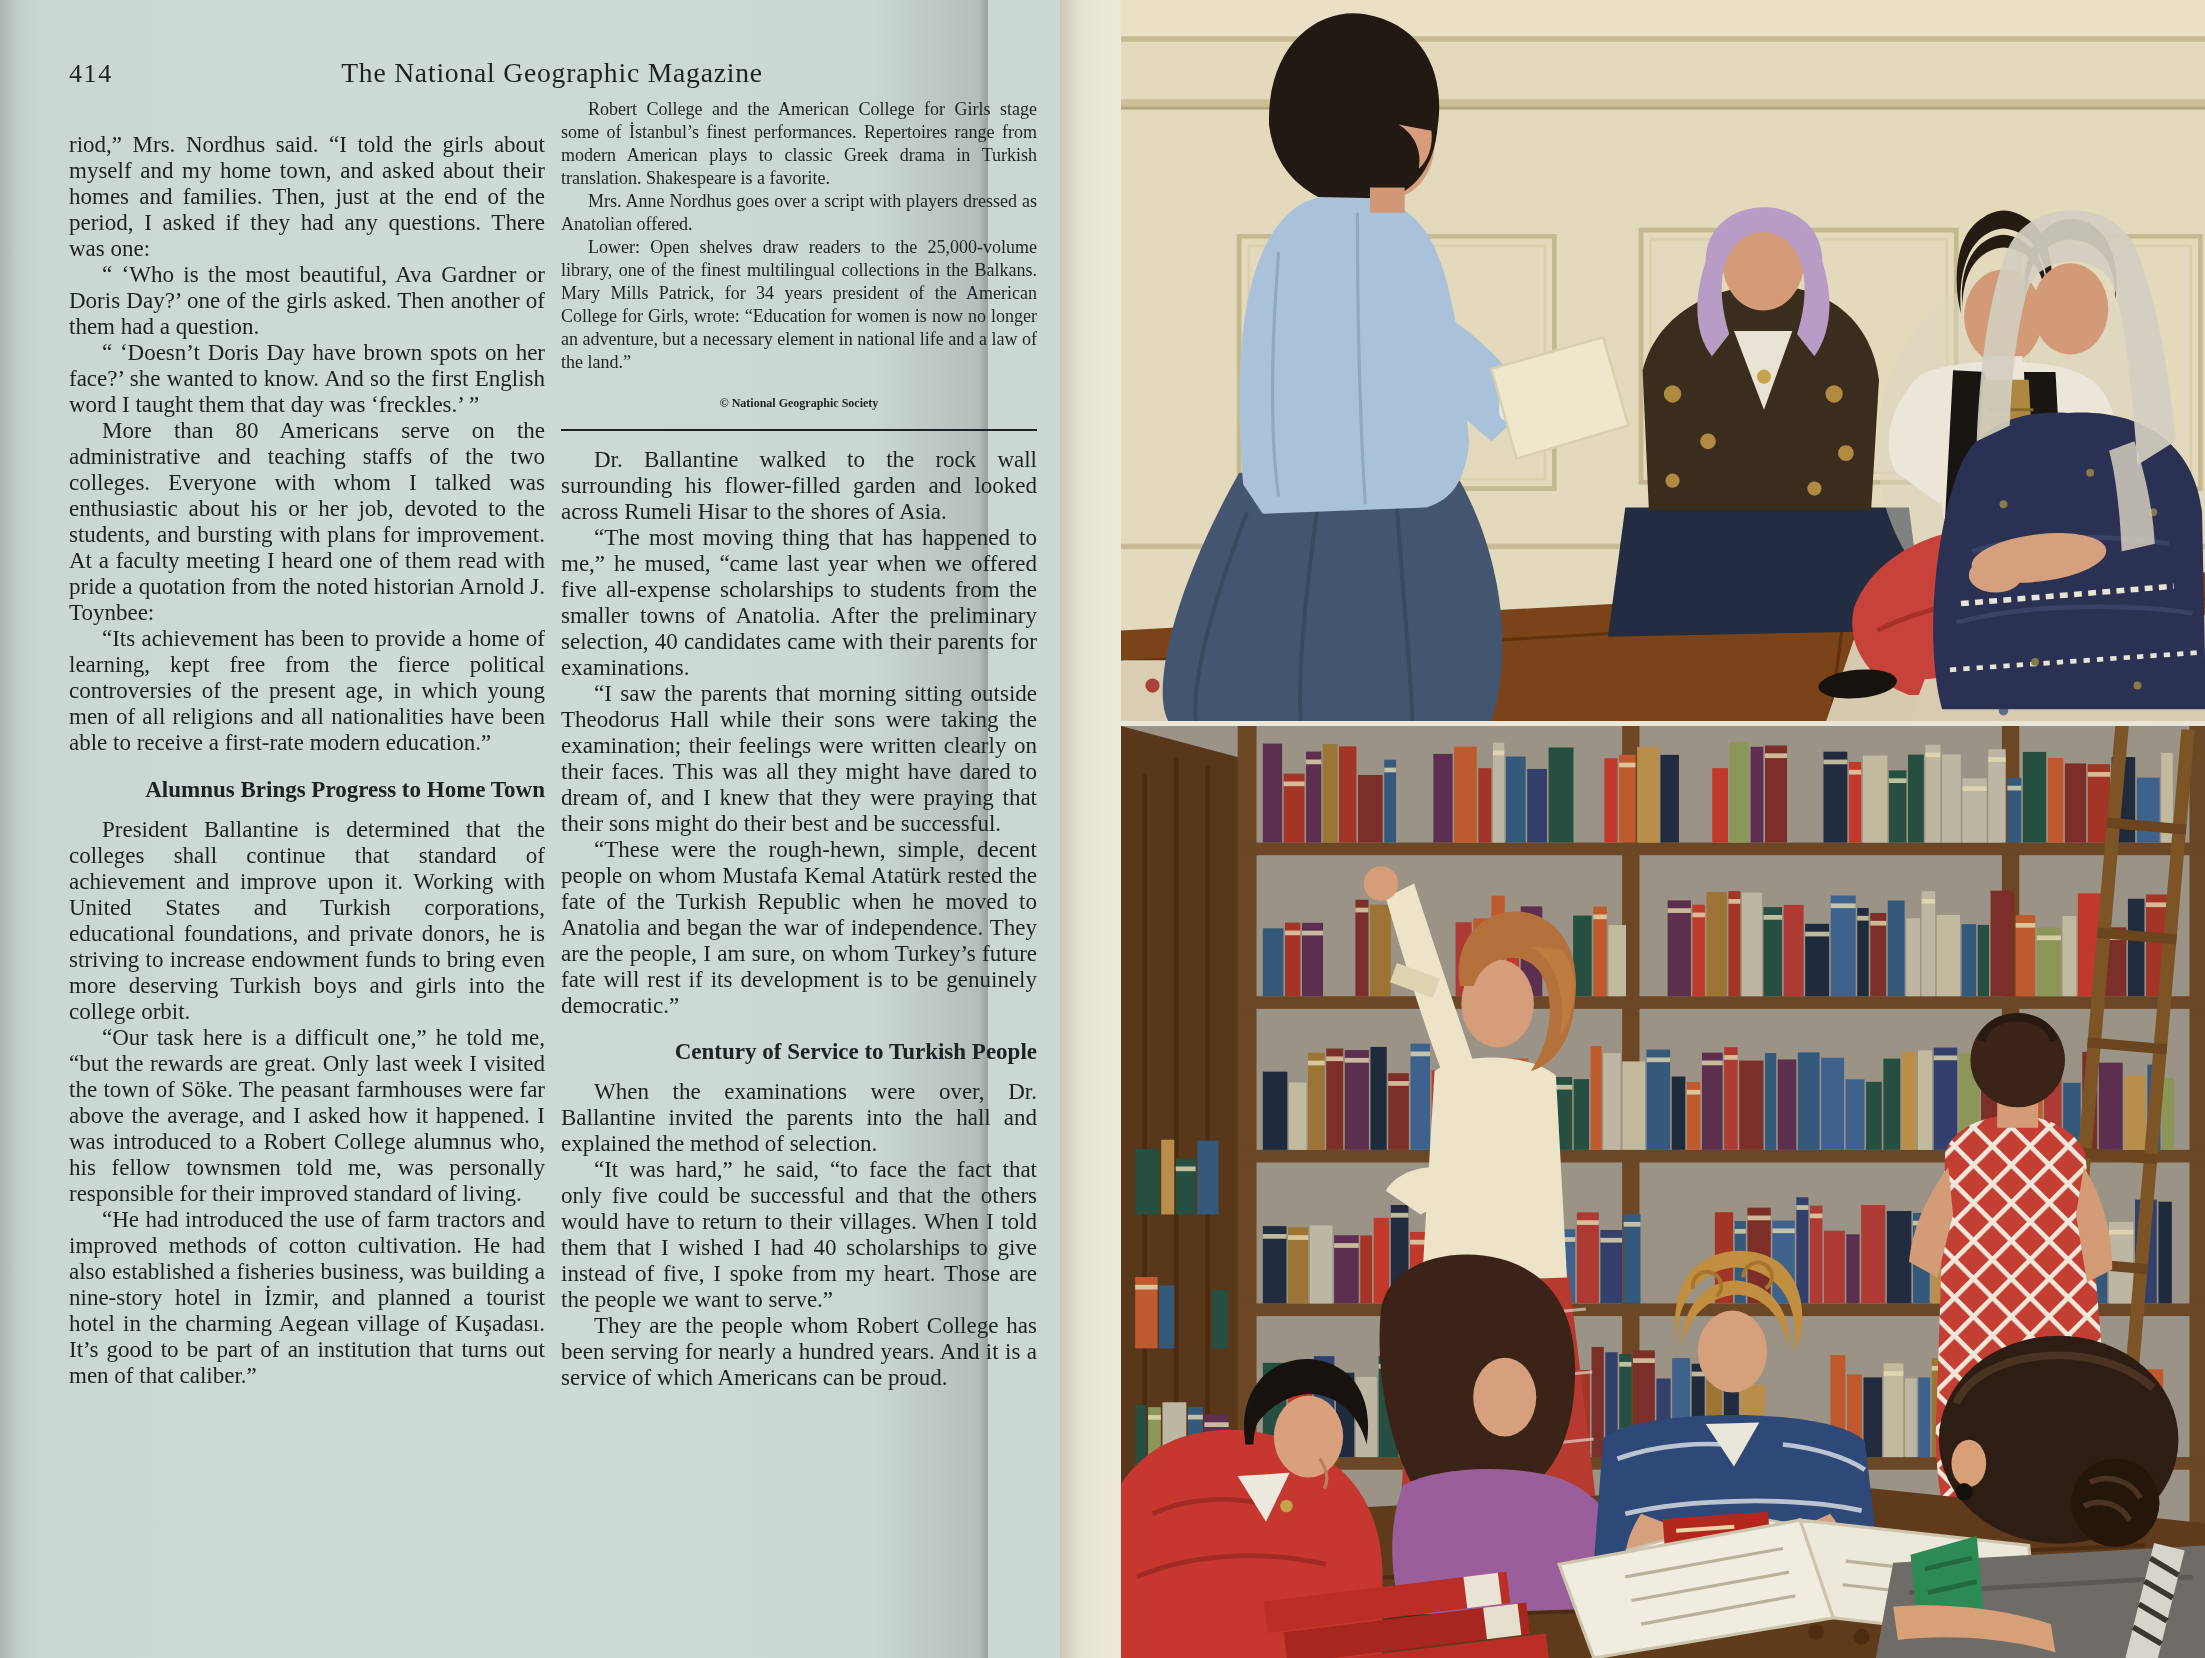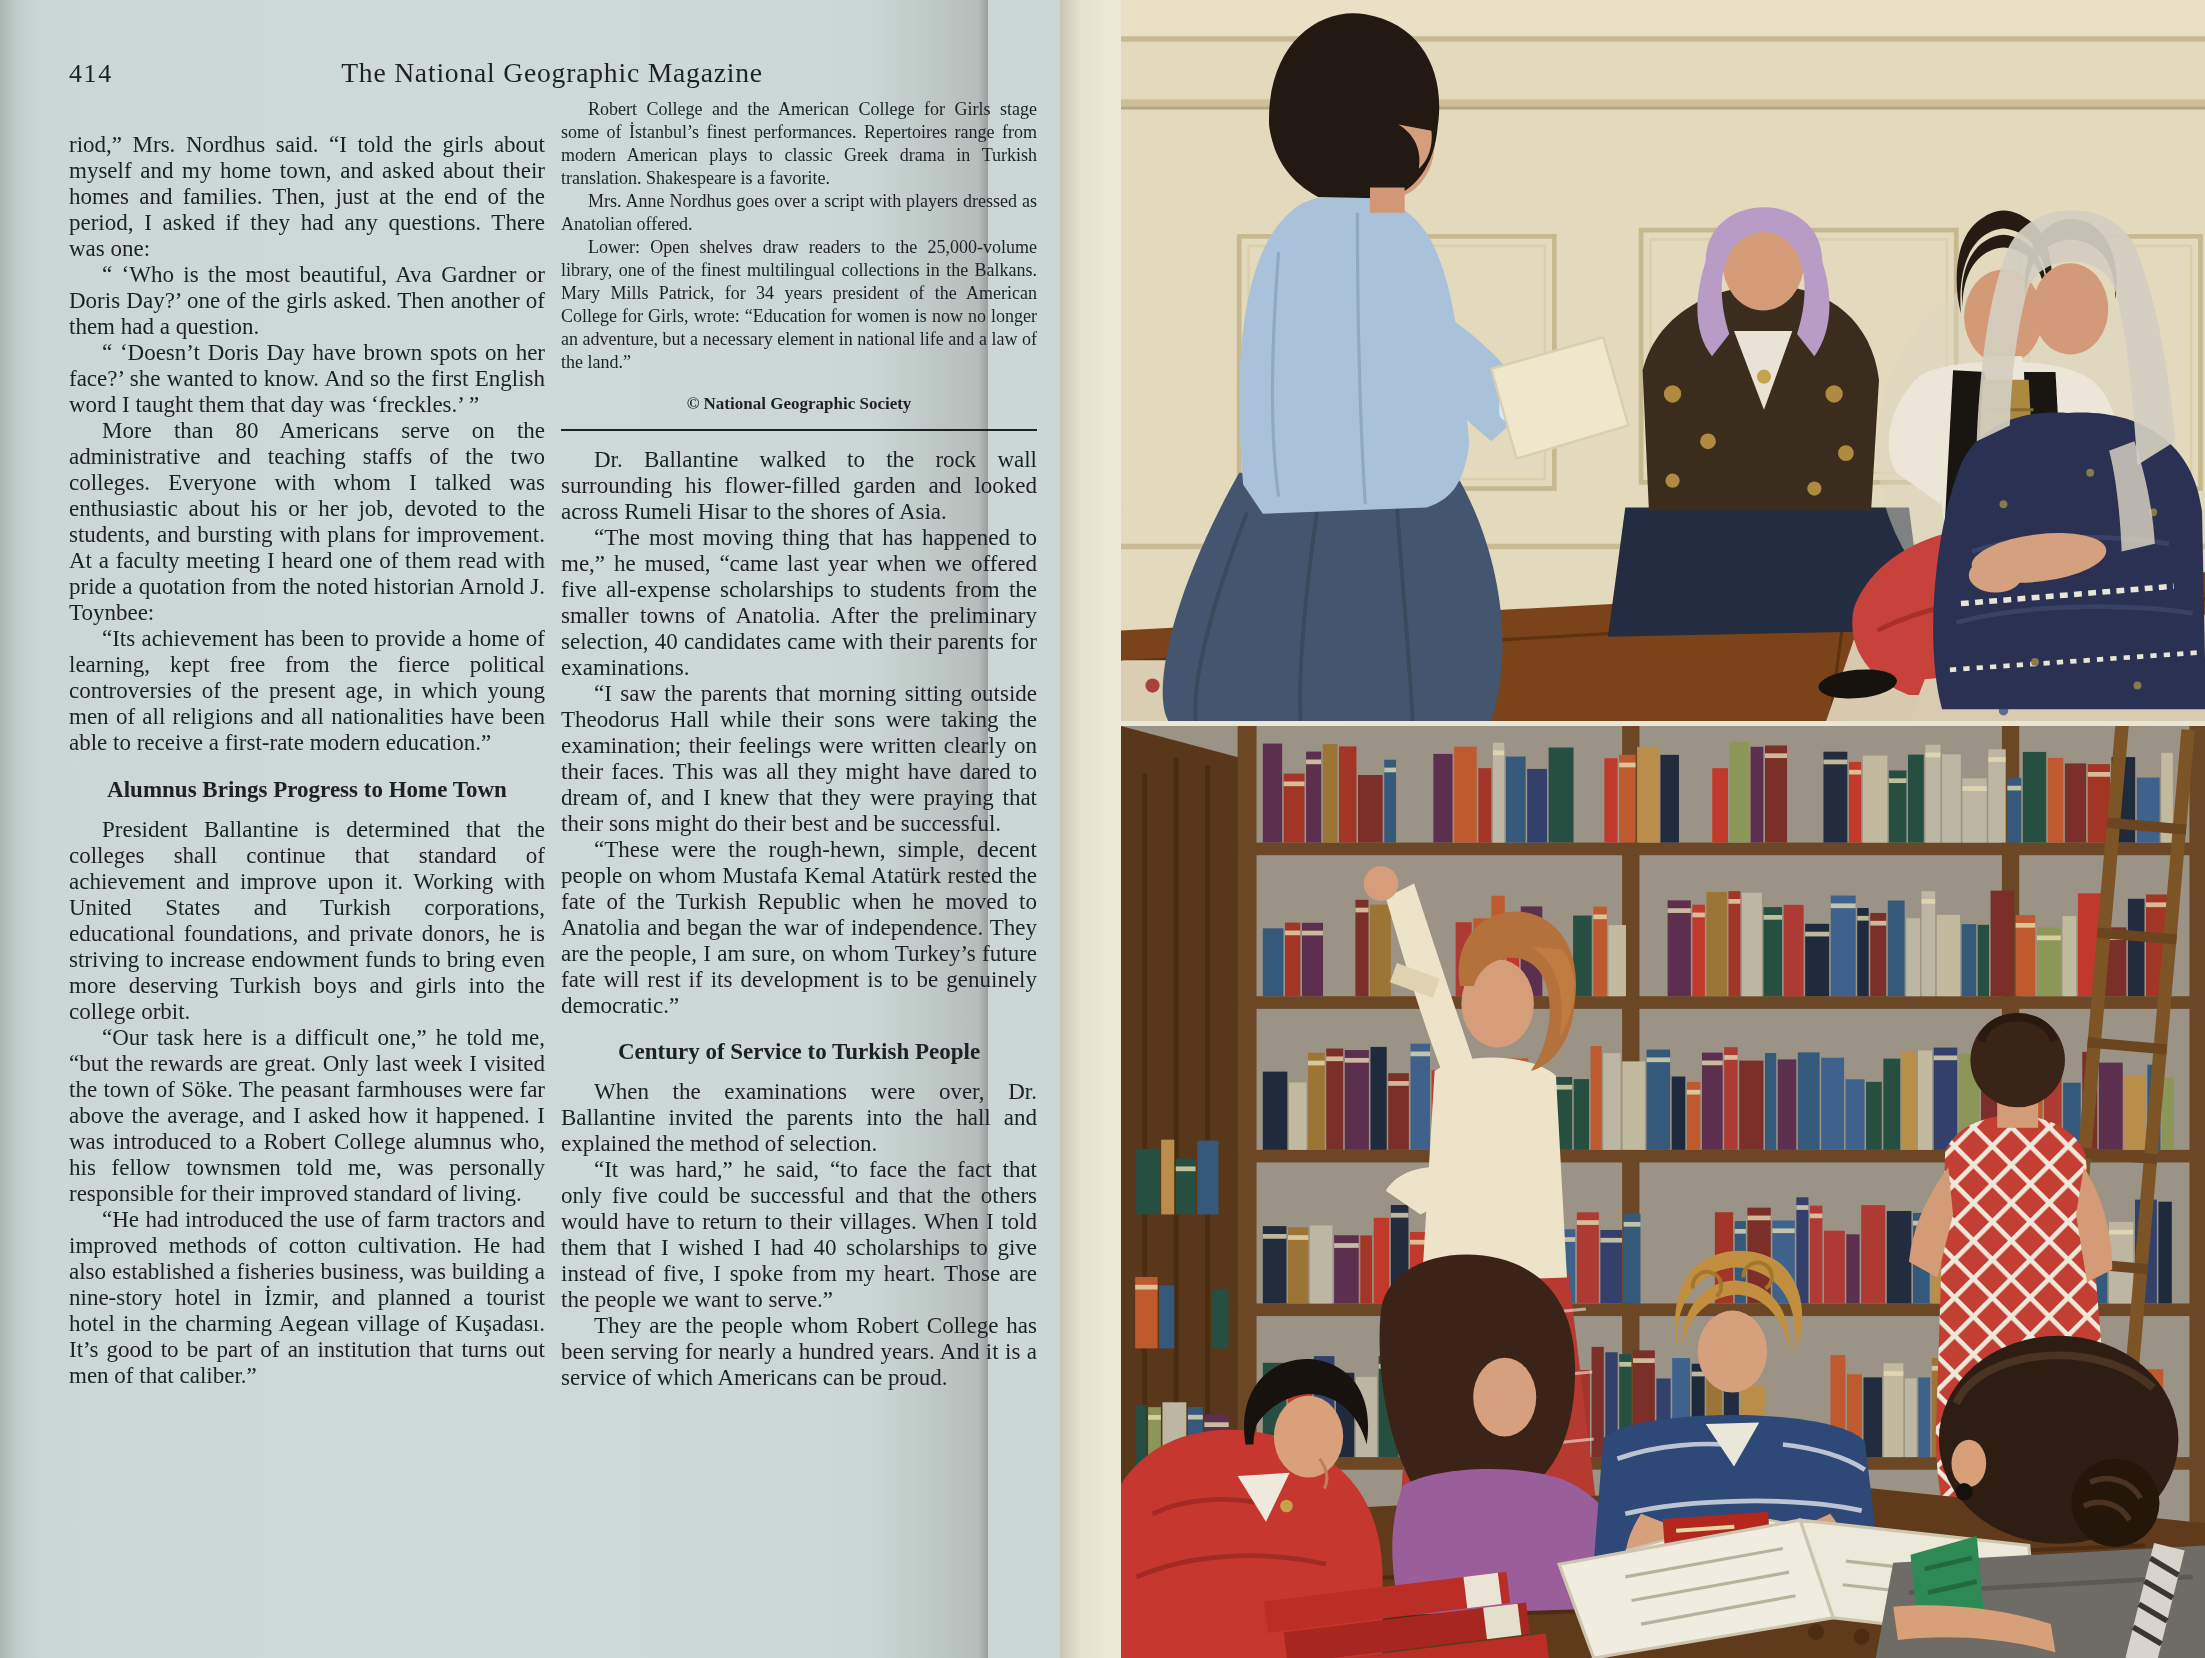--- a/index.html
+++ b/index.html
@@ -27,37 +27,37 @@
   }
   .col{position:absolute;width:476px;}
   .col1{left:69px;top:132px;}
   .col2{left:561px;top:88px;}
   .body-text p{
     margin:0;text-indent:33px;text-align:justify;
     font-size:23px;line-height:26px;
   }
   .body-text p.no-indent{text-indent:0;}
   .section-heading{
-    text-align:center;font-weight:700;font-size:23px;line-height:26px;
+    text-align:right;font-weight:700;font-size:23px;line-height:26px;
     margin:20.5px 0 14px;
   }
   .caption-heading{
     position:relative;text-align:center;font-weight:700;
     font-size:22px;line-height:27px;
   }
   .caption-arrow{
     position:absolute;right:-3.2px;top:0;font-weight:400;font-size:23.6px;
   }
   .caption-text{margin-top:9.5px;}
   .caption-text p{
     margin:0;text-indent:27px;text-align:justify;
     font-size:18px;line-height:23px;
   }
   .caption-copyright{
-    text-align:center;font-weight:700;font-size:17px;line-height:19px;margin-top:20.5px;
+    text-align:center;font-weight:700;font-size:12px;line-height:19px;margin-top:20.5px;
   }
   .rule{
     border:0;border-top:2.4px solid #1c2125;margin:15.8px 0 0 0;width:476px;
   }
   .col2 .body-text{margin-top:16px;}
   .photo{position:absolute;left:61px;overflow:hidden;}
   #photo-top{top:0;width:1085px;height:721px;}
   #photo-bottom{top:726px;width:1085px;height:932px;}
   .photo svg{display:block;width:100%;height:100%;}
 </style>

